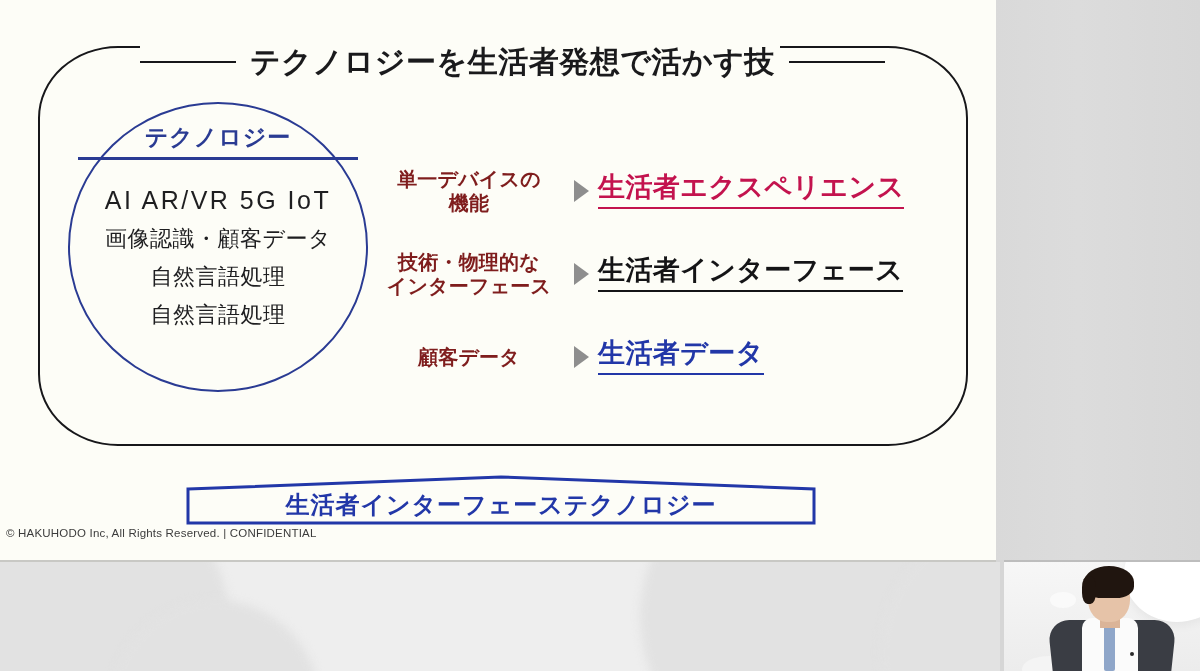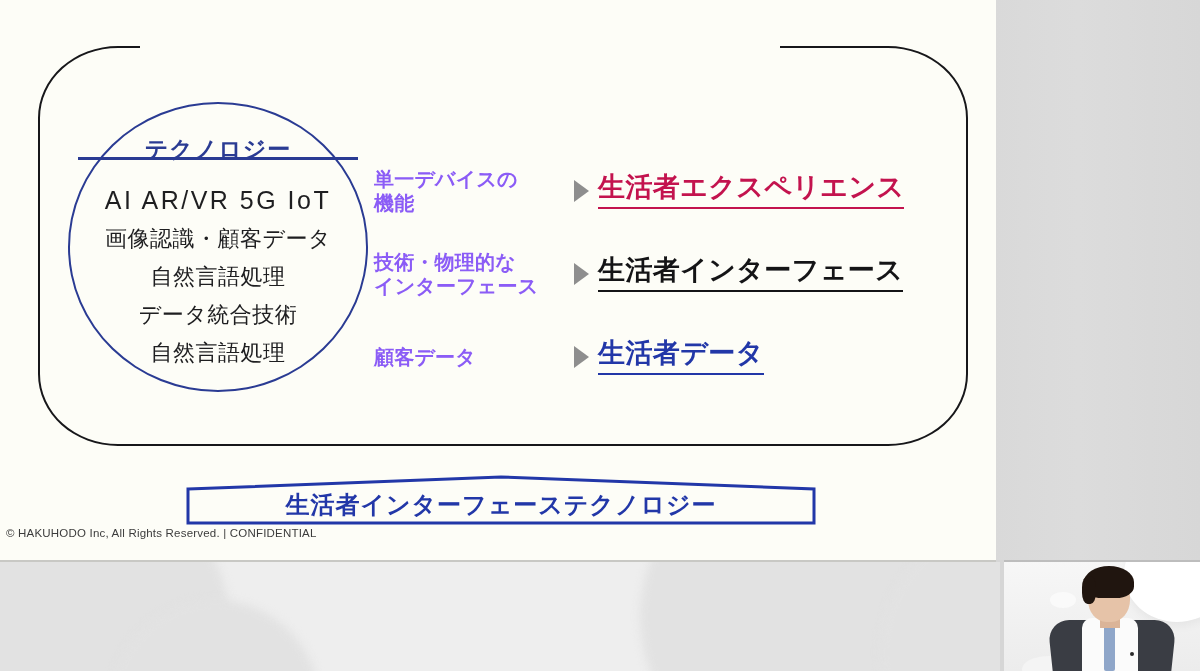--- a/index.html
+++ b/index.html
@@ -117,21 +117,20 @@
   #tech-heading {
     position: absolute;
     left: 68px;
     top: 122px;
     width: 300px;
     text-align: center;
     font-size: 23px;
     font-weight: 700;
     color: #2a3b93;
     letter-spacing: 1px;
-    margin-top: 12px;
   }
   #tech-divider {
     position: absolute;
     left: 78px;
     top: 157px;
     width: 280px;
     height: 2.5px;
     background: #2a3b93;
   }
   #tech-list {
@@ -163,24 +162,24 @@
     width: 580px;
   }
   .map-row {
     display: flex;
     align-items: center;
     height: 78px;
     margin-bottom: 5px;
   }
   .map-left {
     width: 190px;
-    text-align: left;
+    text-align: center;
     font-size: 20px;
     font-weight: 700;
-    color: #8b5cf6;
+    color: #7f1d1d;
     line-height: 1.22;
     letter-spacing: 0.2px;
   }
   .map-arrow {
     width: 34px;
     display: flex;
     justify-content: center;
     align-items: center;
   }
   .map-arrow .tri {
@@ -287,29 +286,33 @@
 <div id="screen">
 
   <div id="right-panel-edge"></div>
   <div id="right-panel"></div>
 
   <div id="slide">
 
     <div id="outer-frame"></div>
     <div class="title-mask" id="title-mask-left"></div>
 
+    <div id="title-row">
+      <div class="title-rule" id="title-rule-left"></div>
+      <div id="slide-title">テクノロジーを生活者発想で活かす技</div>
+      <div class="title-rule" id="title-rule-right"></div>
+    </div>
 
     <div id="tech-ellipse"></div>
     <div id="tech-heading">テクノロジー</div>
     <div id="tech-divider"></div>
     <div id="tech-list">
       <div class="row acronyms">AI AR/VR 5G IoT</div>
       <div class="row">画像認識・顧客データ</div>
       <div class="row">自然言語処理</div>
-      <div class="row">データ統合技術</div>
       <div class="row">自然言語処理</div>
     </div>
 
     <div id="map-rows">
 
       <div class="map-row">
         <div class="map-left">
           <div>単一デバイスの</div>
           <div>機能</div>
         </div>

